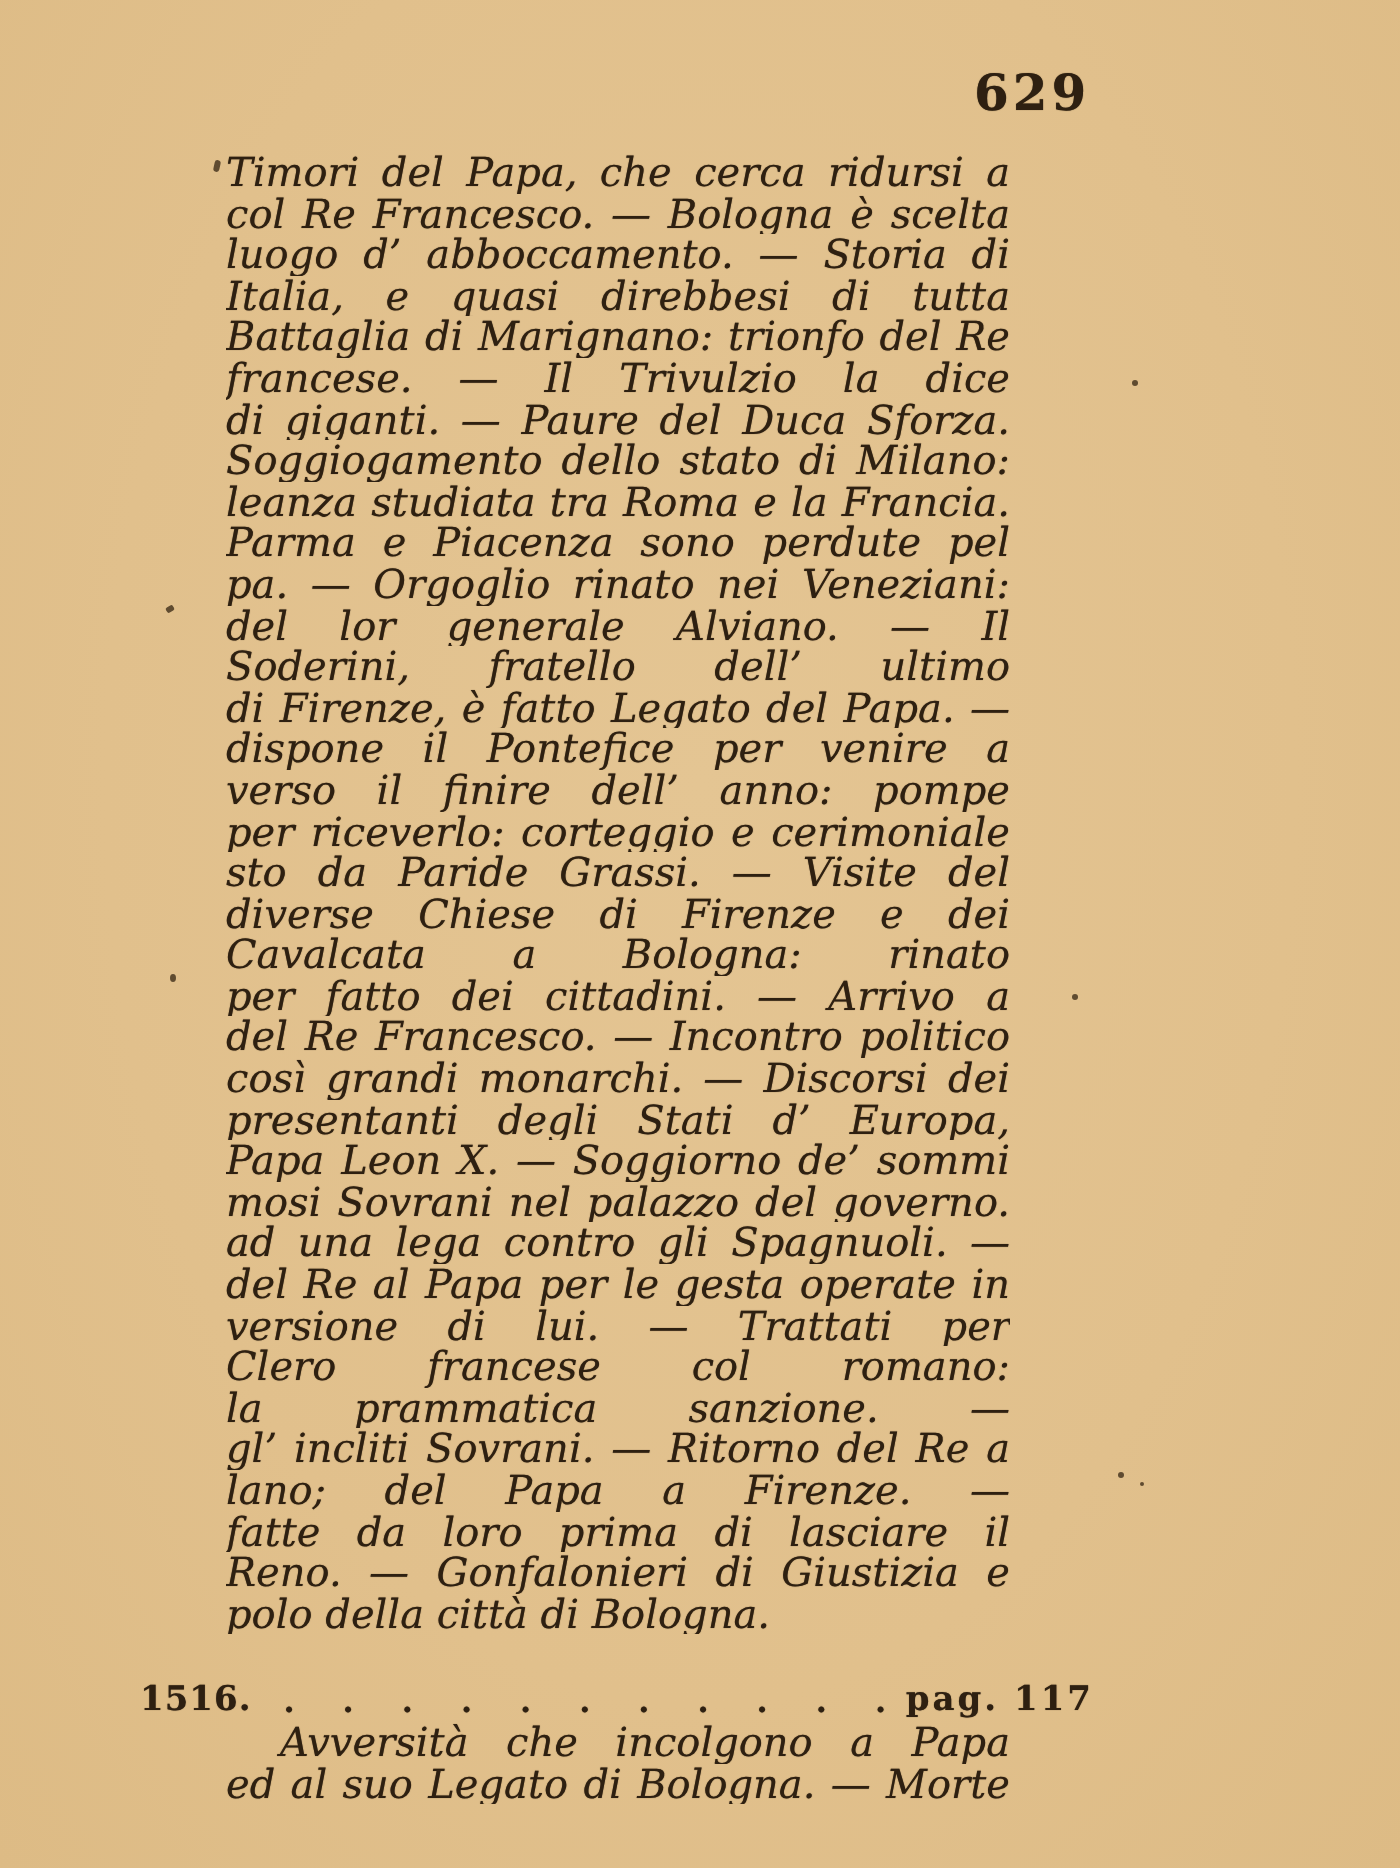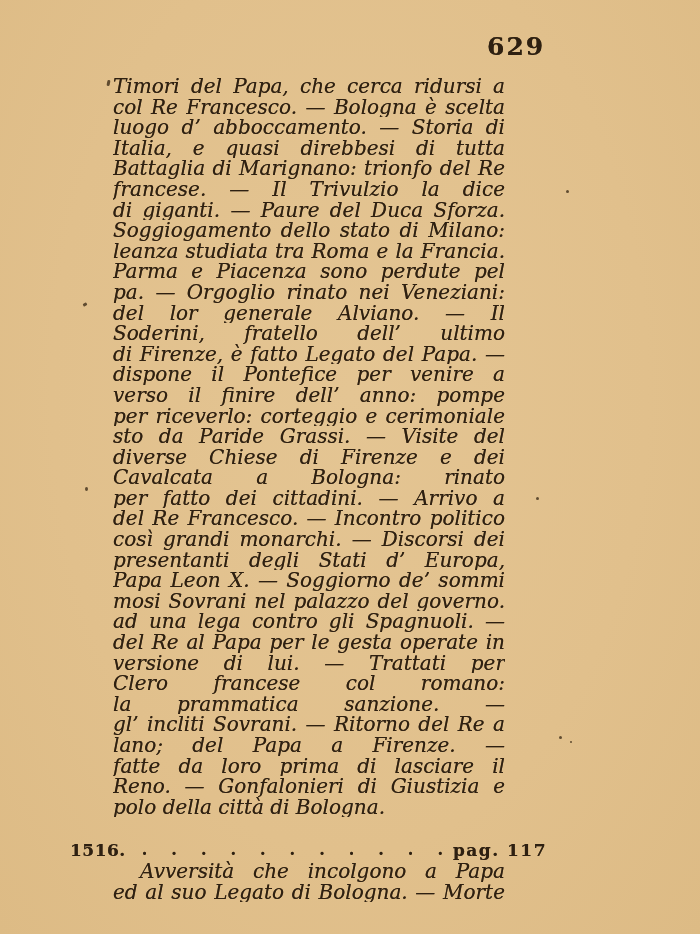--- a/index.html
+++ b/index.html
@@ -48,21 +48,21 @@
   .entry-1515 .line:last-child { text-align-last: left; }
   .entry-1516 { top: 861px; }
   .entry-1516 .line:first-child { padding-left: 27px; box-sizing: border-box; }
   .year-line {
     position: absolute;
     left: 70px;
     top: 839px;
     width: 477px;
     height: 21px;
     display: flex;
-    align-items: center;
+    align-items: flex-end;
     font-weight: bold;
     font-size: 17px;
     text-shadow: 0 0 0.5px rgba(43,28,12,0.65);
   }
   .year-line .year { letter-spacing: 0.5px; }
   .year-line .dots {
     flex: 1;
     overflow: hidden;
     white-space: nowrap;
     letter-spacing: 24px;

